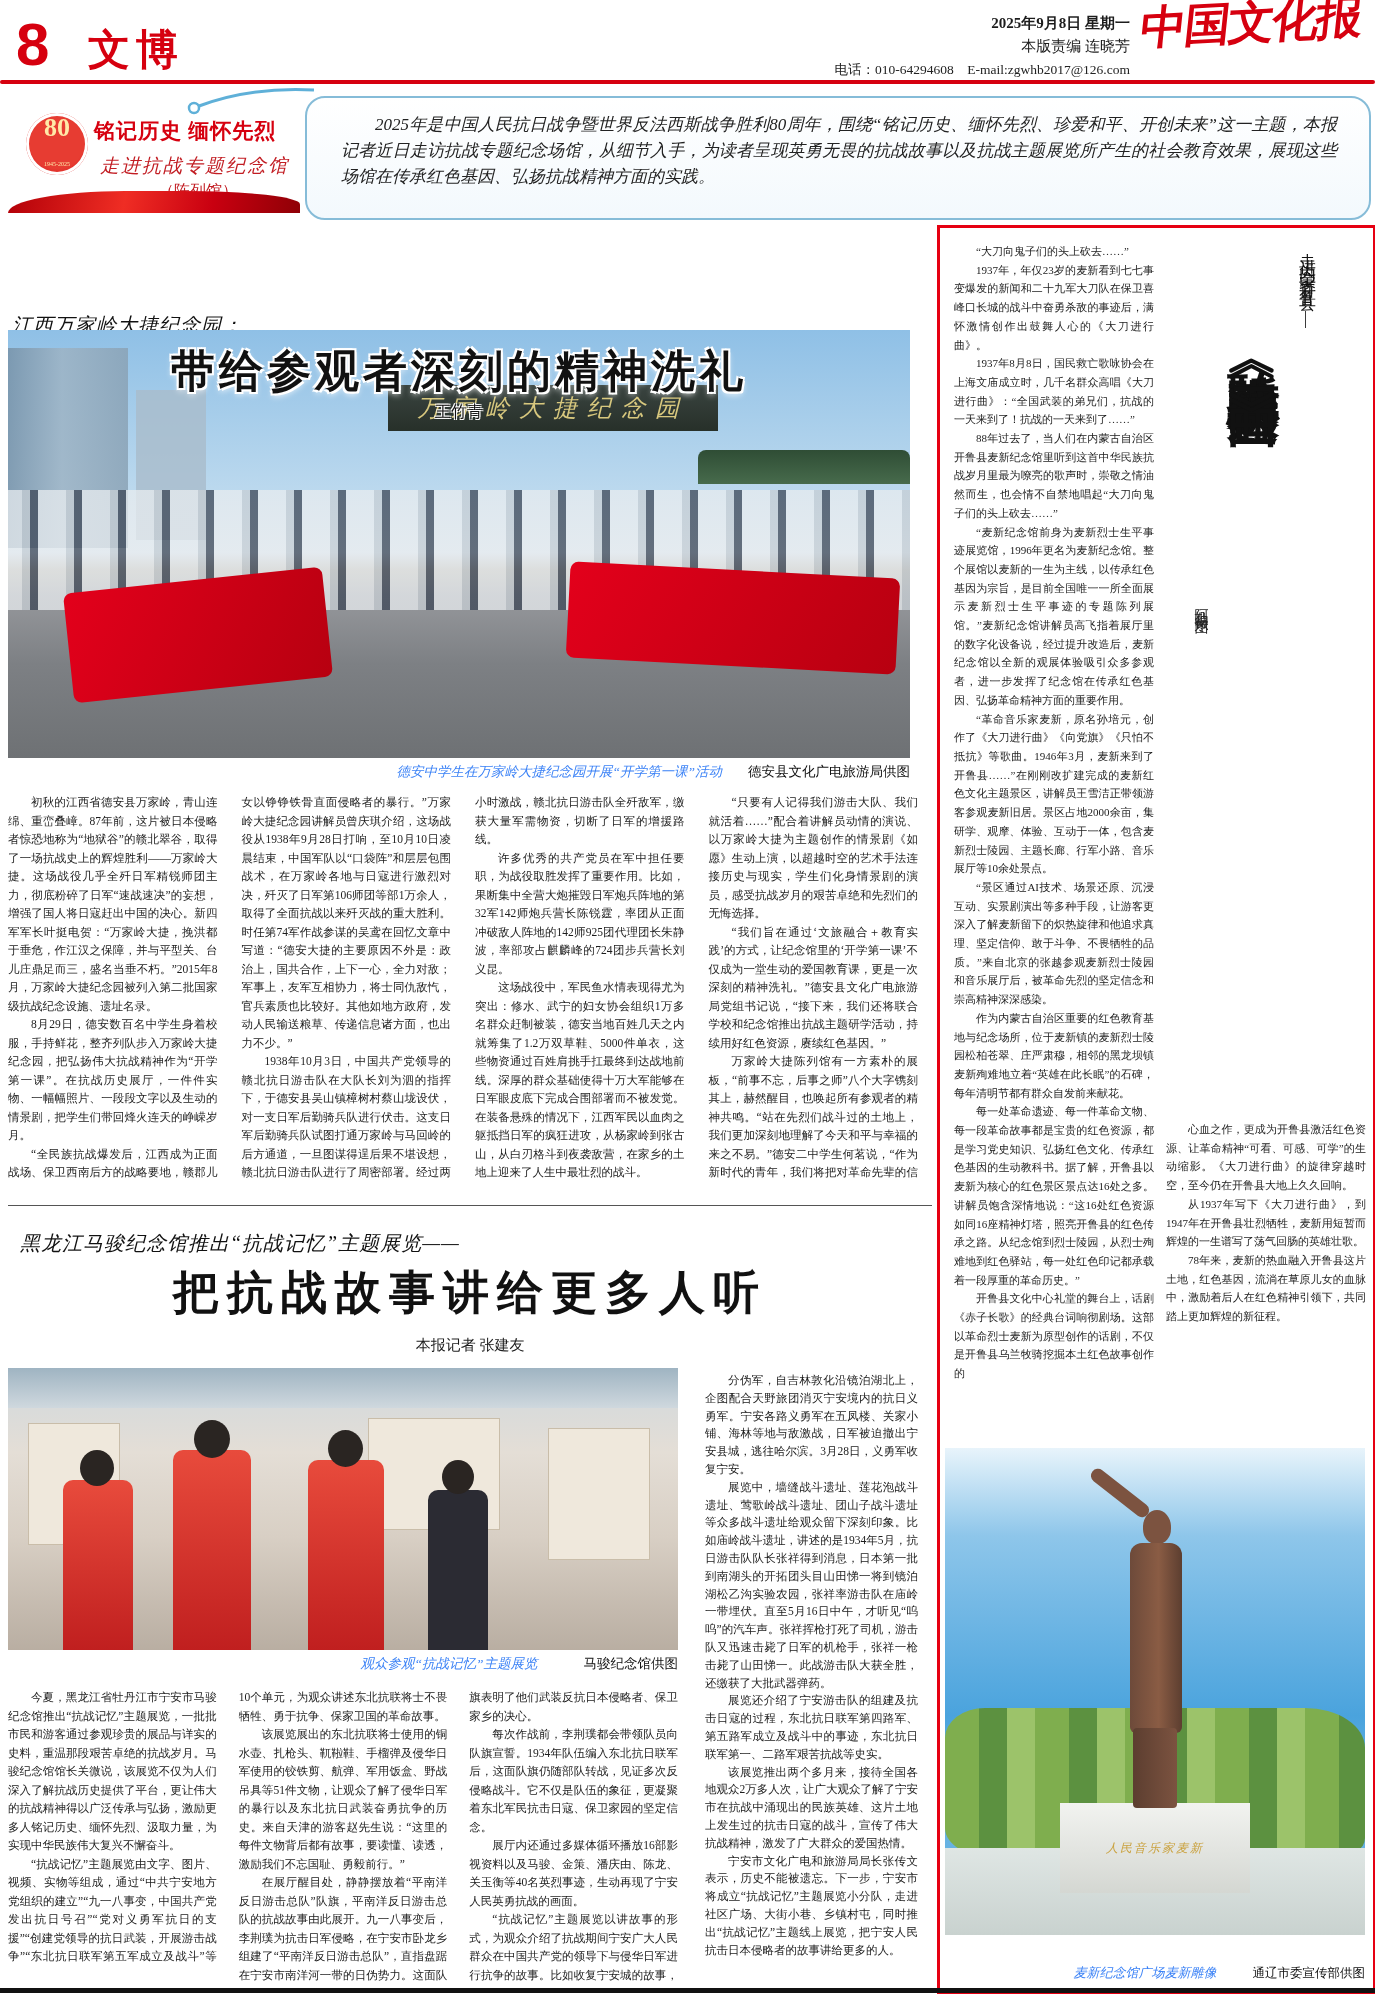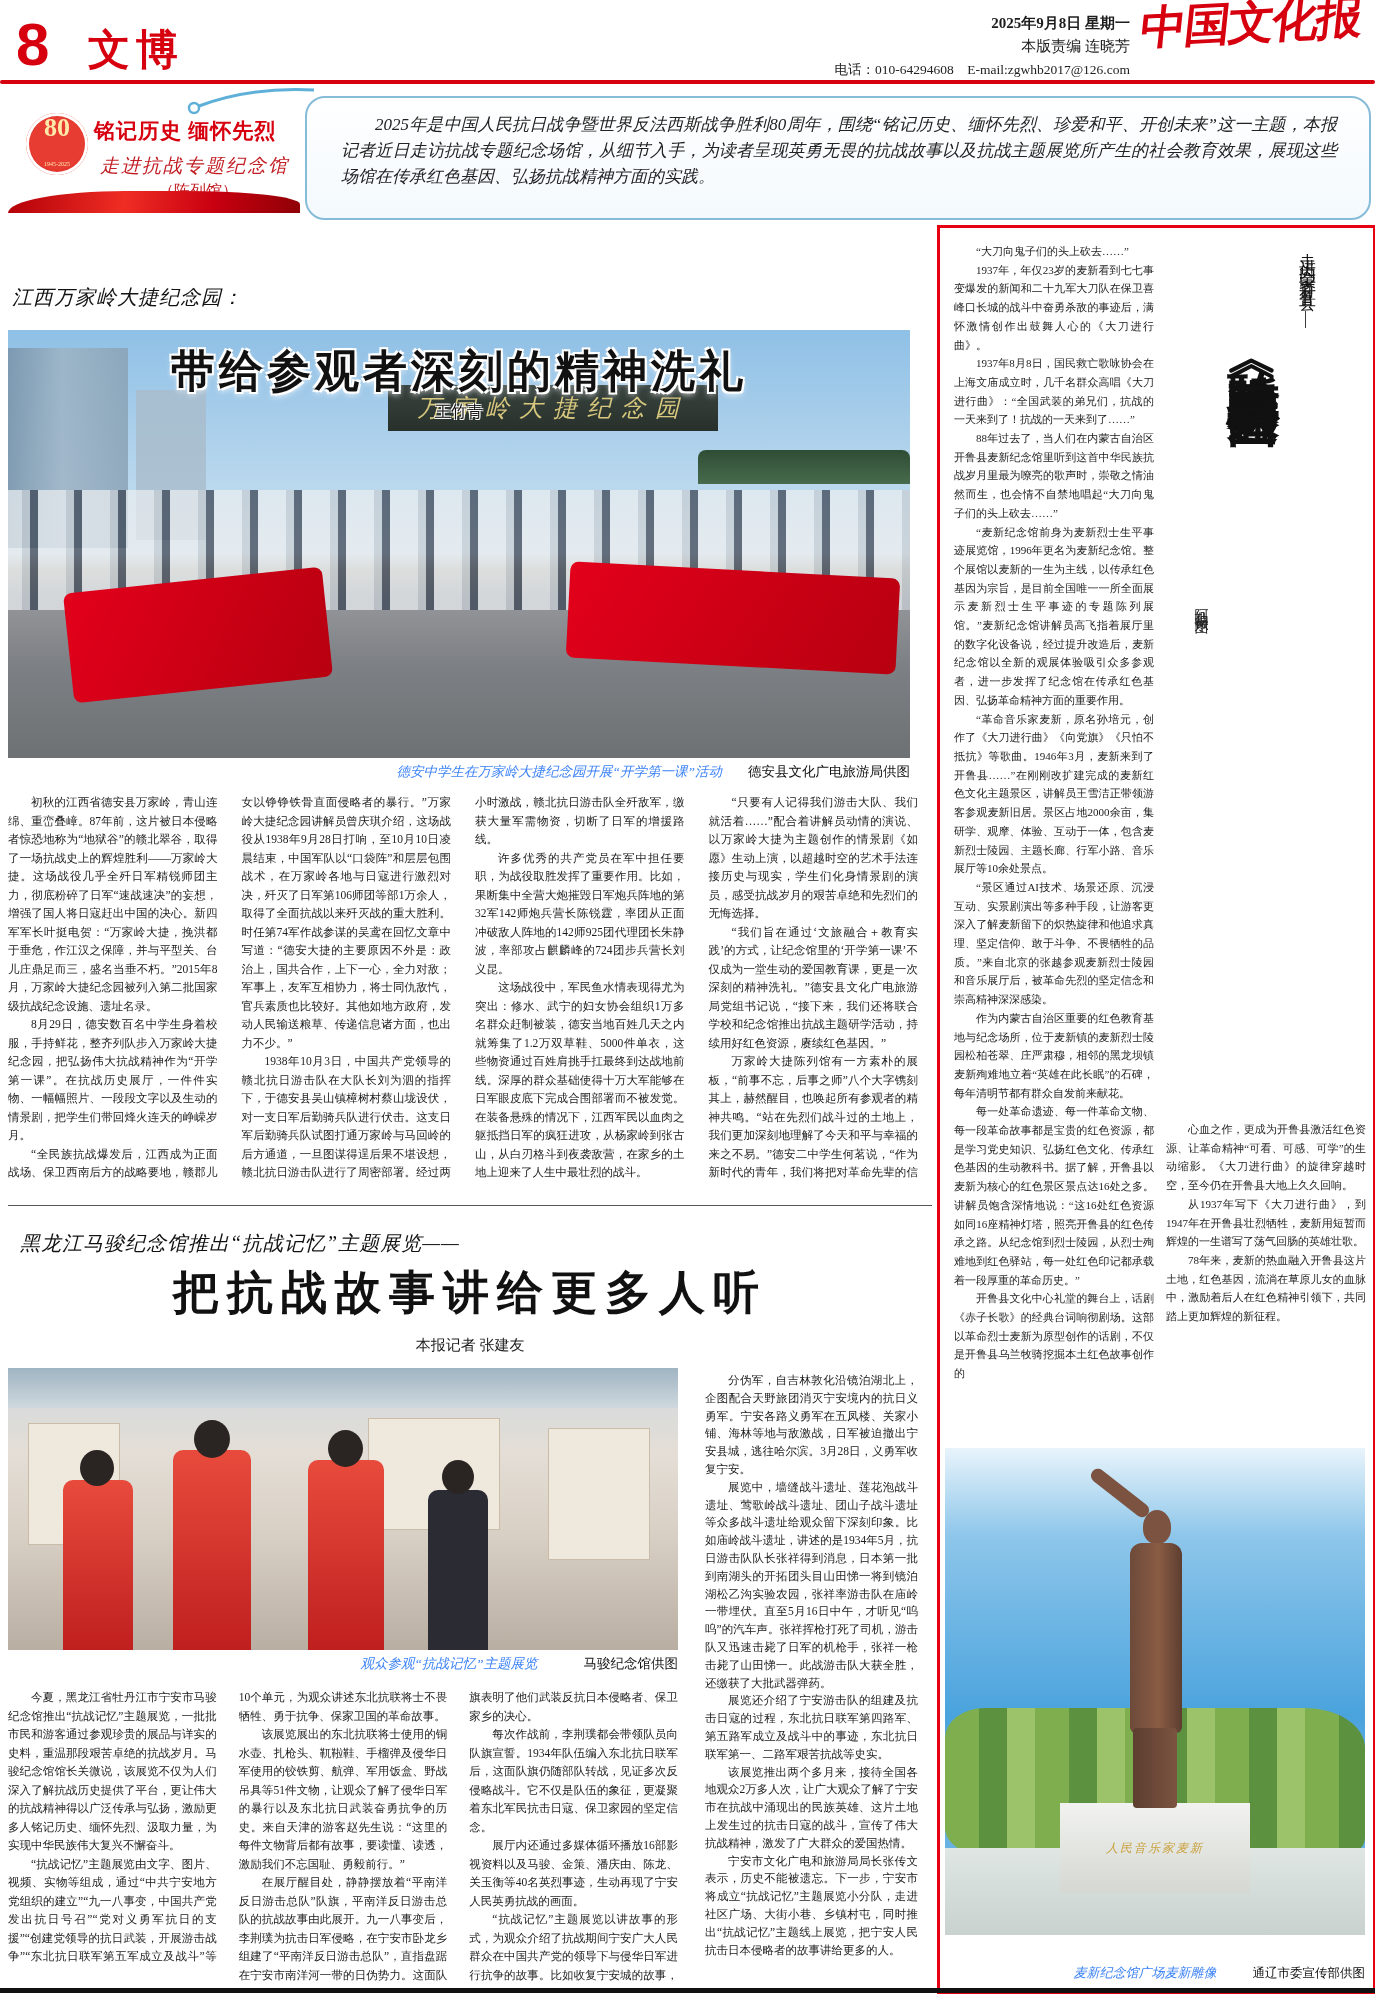--- a/index.html
+++ b/index.html
@@ -126,21 +126,21 @@
   </div>
   <svg class="abs connector" viewBox="0 0 130 30">
     <circle cx="8" cy="22" r="5" fill="none" stroke="#5fb0d8" stroke-width="2.5"></circle>
     <path d="M13 20 C 50 6, 90 2, 128 4" fill="none" stroke="#5fb0d8" stroke-width="3"></path>
   </svg>
 
   <div class="abs intro-box">
     <div class="intro-text">2025年是中国人民抗日战争暨世界反法西斯战争胜利80周年，围绕“铭记历史、缅怀先烈、珍爱和平、开创未来”这一主题，本报记者近日走访抗战专题纪念场馆，从细节入手，为读者呈现英勇无畏的抗战故事以及抗战主题展览所产生的社会教育效果，展现这些场馆在传承红色基因、弘扬抗战精神方面的实践。</div>
   </div>
 
-  <div class="abs kicker" style="left:12px;top:284px;">江西万家岭大捷纪念园：</div>
+  <div class="abs kicker" style="left:12px;top:312px;">江西万家岭大捷纪念园：</div>
 
   <div class="abs a1-photo">
     <div class="a1-bldg"></div>
     <div class="a1-bldg2"></div>
     <div class="a1-wall">万家岭大捷纪念园</div>
     <div class="a1-roof"></div>
     <div class="a1-crowd"></div>
     <div class="a1-flag f1"></div>
     <div class="a1-flag f2"></div>
     <div class="a1-headline">带给参观者深刻的精神洗礼</div>

